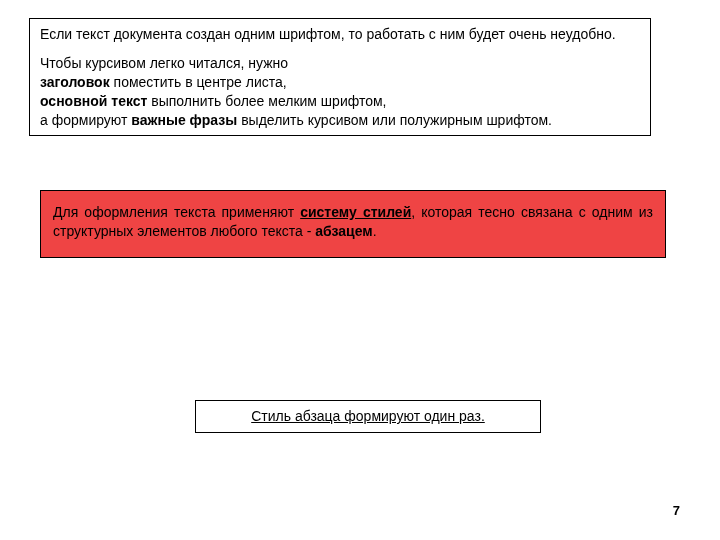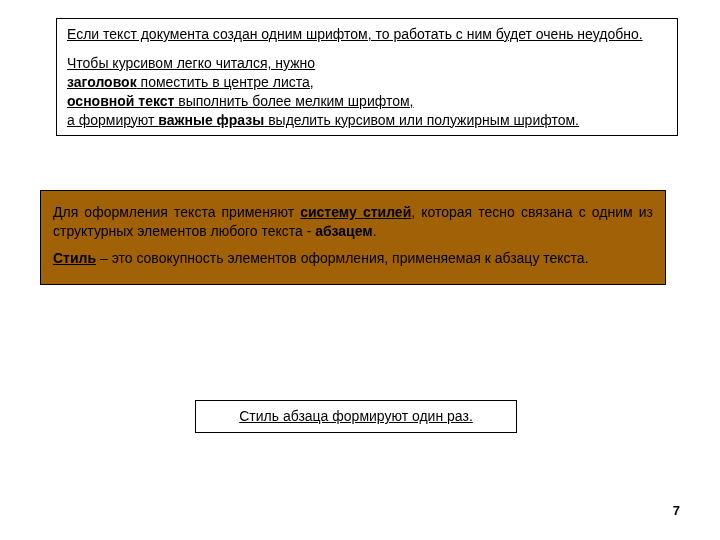--- a/index.html
+++ b/index.html
@@ -13,44 +13,43 @@
     background: #fff;
     position: relative;
   }
   .box {
     border: 1px solid #000;
     padding: 6px 10px;
     line-height: 1.35;
   }
   .box-top {
     position: absolute;
-    left: 56px;
+    left: 29px;
     top: 18px;
     width: 600px;
-    text-decoration: underline;
   }
   .box-yellow {
     position: absolute;
     left: 40px;
     top: 190px;
     width: 600px;
-    background: #a16207;
+    background: #ef4444;
     padding: 8px 12px;
     text-align: justify;
   }
   .box-yellow p {
     margin: 4px 0 8px 0;
   }
   .box-bottom {
     position: absolute;
     left: 195px;
     top: 400px;
     width: 300px;
     text-align: center;
-    padding: 6px 10px;
+    padding: 6px 22px;
   }
   .page-num {
     position: absolute;
     right: 40px;
     bottom: 22px;
     font-size: 13px;
     font-weight: bold;
   }
   .spacer {
     height: 10px;
@@ -69,22 +68,19 @@
     <b>заголовок</b><span> поместить в центре листа,</span><br>
     <b>основной текст</b><span> выполнить более мелким шрифтом,</span><br>
     <span>а формируют </span><b>важные фразы</b><span> выделить курсивом или полужирным шрифтом.</span>
   </div>
 </div>
 
 <div class="box box-yellow">
   <p>
     <span>Для оформления текста применяют </span><b><u>систему стилей</u></b><span>, которая тесно связана с одним из структурных элементов любого текста - </span><b>абзацем</b><span>.</span>
   </p>
-  <p style="text-align:left;">
-    <b><u>Стиль</u></b><span> – это совокупность элементов оформления, применяемая к абзацу текста.</span>
-  </p>
 </div>
 
 <div class="box box-bottom">
   <u>Стиль абзаца формируют один раз.</u>
 </div>
 
 <div class="page-num">7</div>
 
 </body></html>

